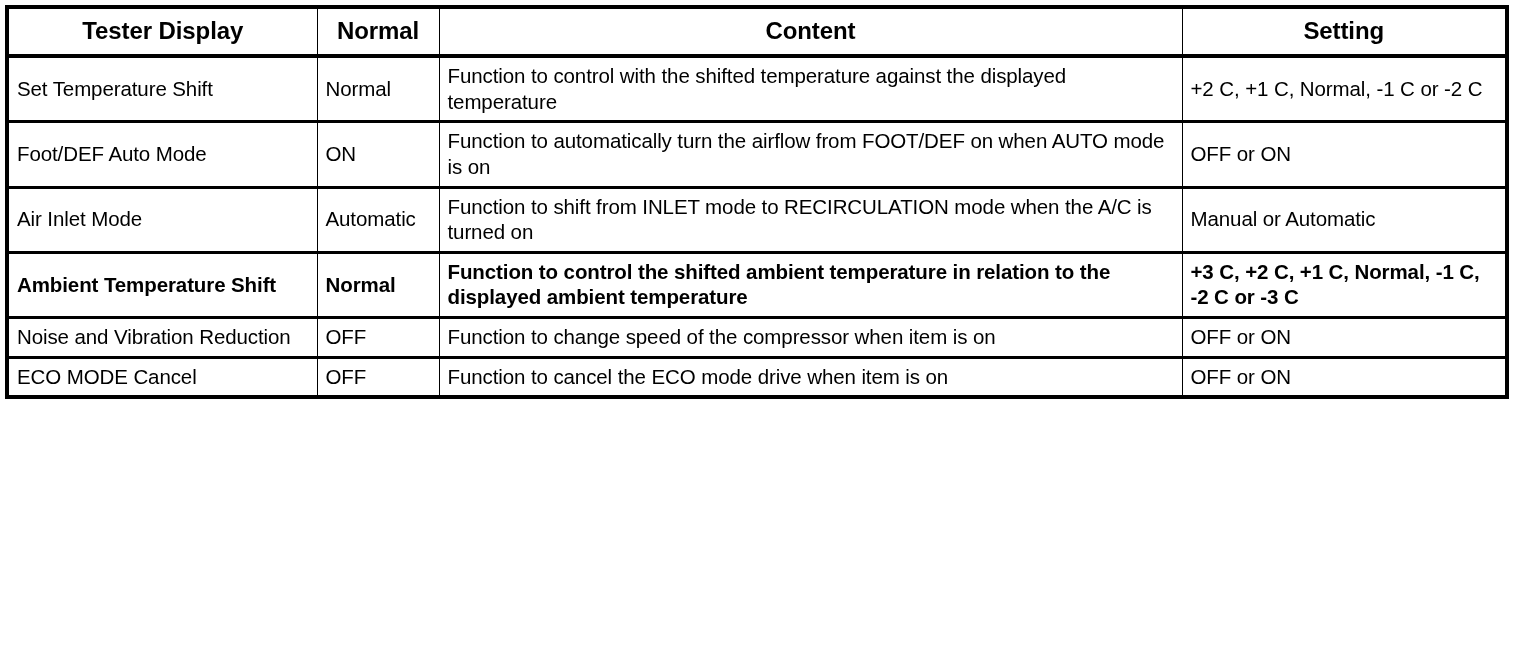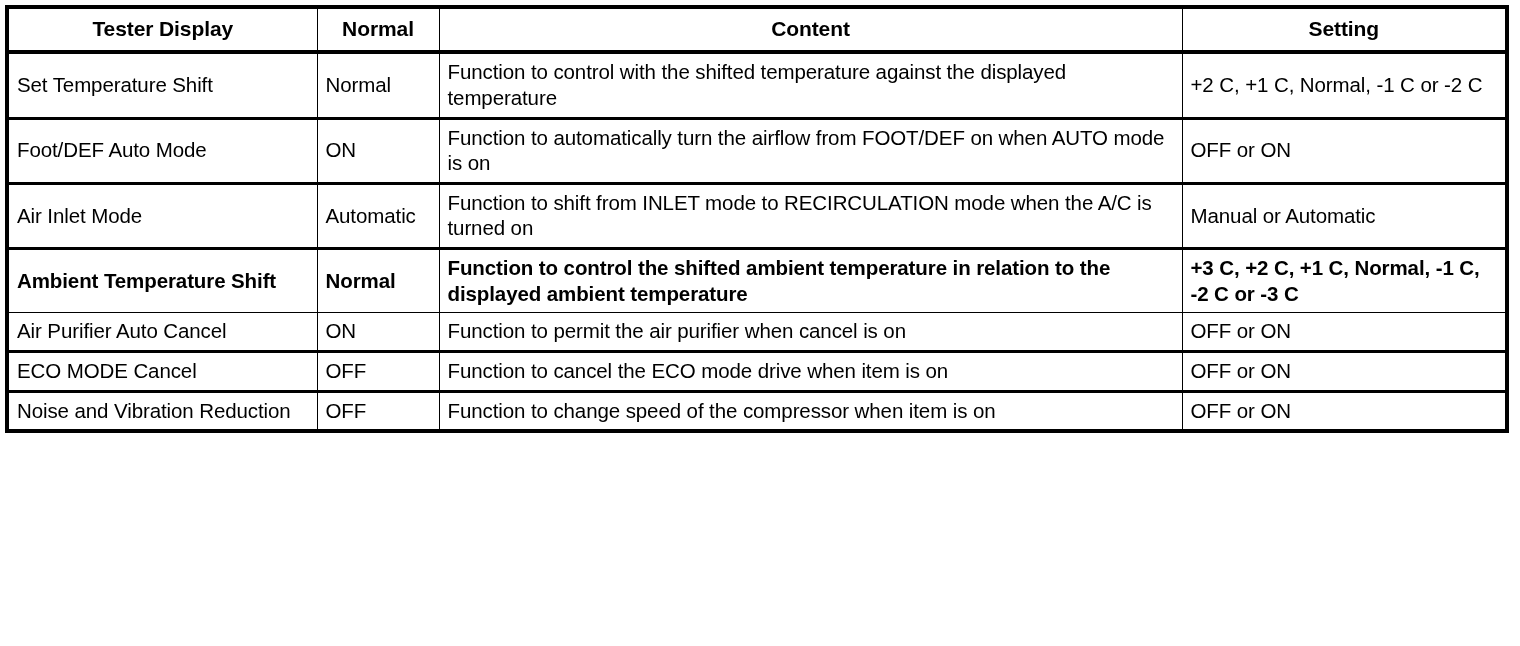--- a/index.html
+++ b/index.html
@@ -46,21 +46,21 @@
     padding: 5px 8px 6px 8px;
     font-size: 20.5px;
     line-height: 1.25;
     letter-spacing: -0.1px;
   }
 
   
   table.spec-table thead th {
     font-weight: bold;
     text-align: center;
-    font-size: 21px;
+    font-size: 24px;
     padding-top: 7px;
     padding-bottom: 8px;
     border-bottom: 4px solid #000000;
   }
 
   
   table.spec-table tbody td {
     text-align: left;
   }
 
@@ -157,59 +157,45 @@
           <span class="cell-text">Normal</span>
         </td>
         <td>
           <span class="cell-text">Function to control the shifted ambient temperature in relation to the displayed ambient temperature</span>
         </td>
         <td>
           <span class="cell-text">+3 C, +2 C, +1 C, Normal, -1 C, -2 C or -3 C</span>
         </td>
       </tr>
 
-      <tr>
-        <td>
-          <span class="cell-text">Air Purifier Auto Cancel</span>
-        </td>
-        <td>
-          <span class="cell-text">ON</span>
-        </td>
-        <td>
-          <span class="cell-text">Function to permit the air purifier when cancel is on</span>
+
+      <tr class="rule-top">
+        <td>
+          <span class="cell-text">Noise and Vibration Reduction</span>
+        </td>
+        <td>
+          <span class="cell-text">OFF</span>
+        </td>
+        <td>
+          <span class="cell-text">Function to change speed of the compressor when item is on</span>
         </td>
         <td>
           <span class="cell-text">OFF or ON</span>
         </td>
       </tr>
 
       <tr class="rule-top">
         <td>
           <span class="cell-text">ECO MODE Cancel</span>
         </td>
         <td>
           <span class="cell-text">OFF</span>
         </td>
         <td>
           <span class="cell-text">Function to cancel the ECO mode drive when item is on</span>
-        </td>
-        <td>
-          <span class="cell-text">OFF or ON</span>
-        </td>
-      </tr>
-
-      <tr class="rule-top">
-        <td>
-          <span class="cell-text">Noise and Vibration Reduction</span>
-        </td>
-        <td>
-          <span class="cell-text">OFF</span>
-        </td>
-        <td>
-          <span class="cell-text">Function to change speed of the compressor when item is on</span>
         </td>
         <td>
           <span class="cell-text">OFF or ON</span>
         </td>
       </tr>
 
     </tbody>
   </table>
 
 </div>

